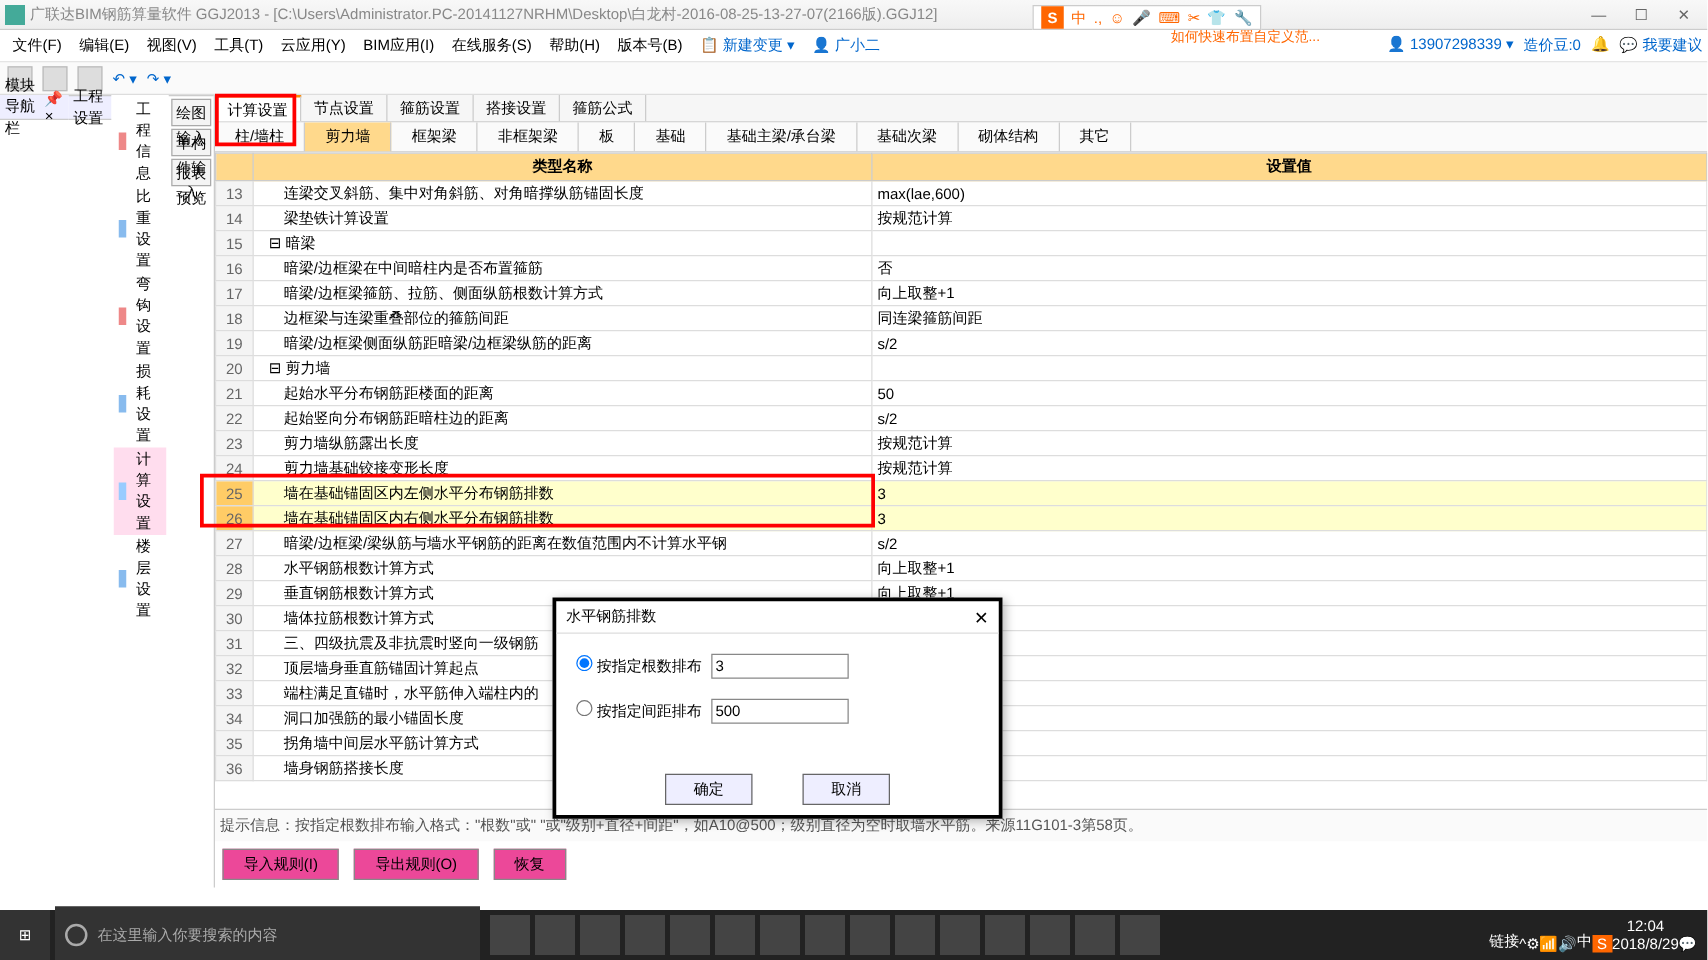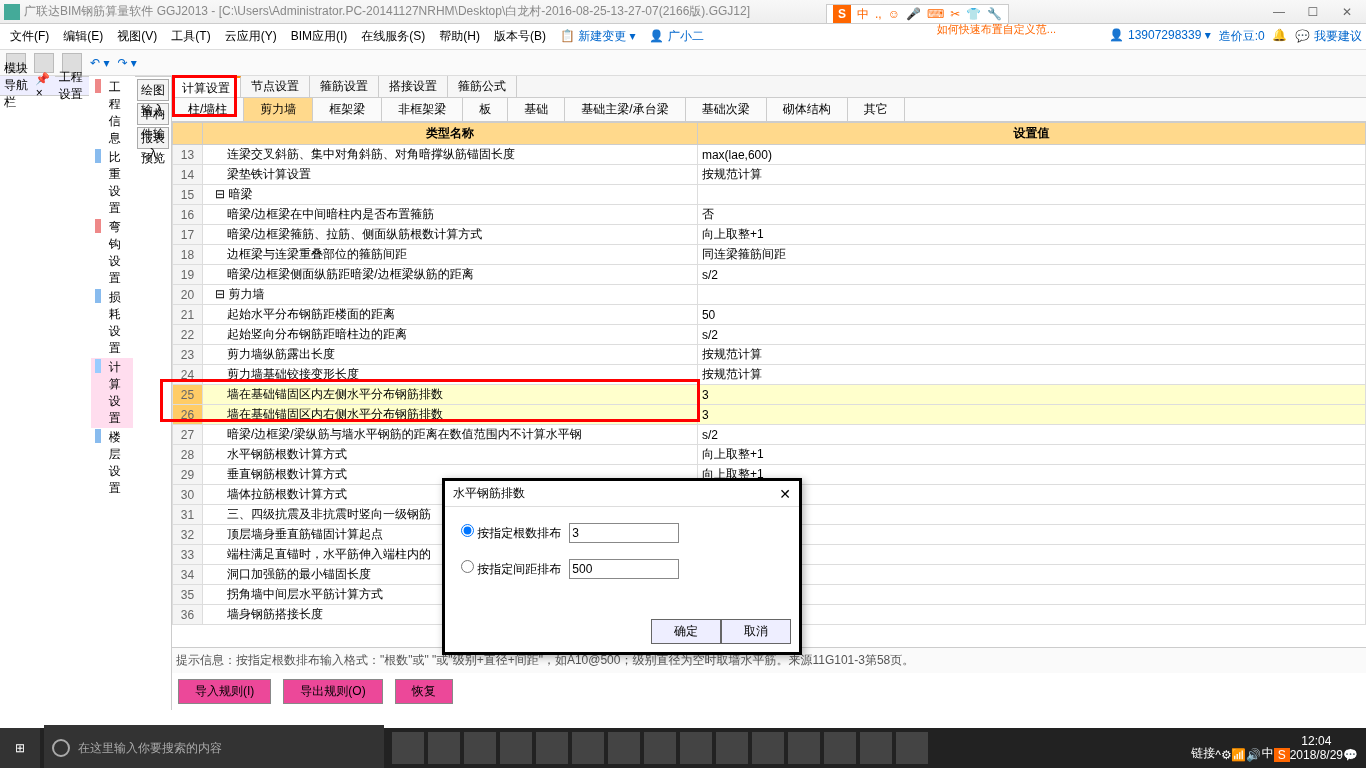--- a/index.html
+++ b/index.html
@@ -11,21 +11,21 @@
 .menubar{height:26px;display:flex;align-items:center;padding:0 4px;gap:2px;border-bottom:1px solid #ddd}
 .menubar .mitem{padding:2px 6px;cursor:pointer}
 .menubar .right{margin-left:auto;display:flex;align-items:flex-start;gap:8px;color:#06c}
 .toolbar{height:26px;display:flex;align-items:center;padding:0 6px;gap:8px;border-bottom:1px solid #ddd;background:#fafafa}
 .toolbar .tbtn{width:20px;height:20px;background:#ddd;border:1px solid #bbb;cursor:pointer}
 .main{display:flex;height:634px}
 .leftpanel{width:172px;border-right:1px solid #ccc;display:flex;}
 .panelhdr{height:20px;background:#eef;border-bottom:1px solid #ccc;display:flex;align-items:center;padding:0 4px}
 .panelhdr .pin{margin-left:auto;cursor:pointer}
 .tree{flex:1;padding:2px}
-.tree .node{display:flex;align-items:flex-start;padding:1px 4px;gap:8px;cursor:pointer}
+.tree .node{display:flex;align-items:center;padding:1px 4px;gap:8px;cursor:pointer}
 .tree .node.sel{background:#fde}
 .tree .ticon{width:14px;height:14px;background:#e88;display:inline-block}
 .tree .ticon.b{background:#8be}
 .tree .node.calc .ticon{background:#9cf}
 .leftbtns{border-top:1px solid #ccc}
 .leftbtns .lbtn{height:22px;border:1px solid #aaa;margin:2px;text-align:center;line-height:20px;background:#f4f4f4;cursor:pointer}
 .rightarea{flex:1;display:flex;flex-direction:column;overflow:hidden}
 .tabs1{height:22px;display:flex;border-bottom:1px solid #ccc;background:#f6f6f6}
 .tabs1 .tab{padding:2px 10px;border-right:1px solid #ccc;cursor:pointer}
 .tabs1 .tab.act{background:#fff;border-top:2px solid #f80}
@@ -44,21 +44,21 @@
 .hint{padding:4px;color:#555;border-top:1px solid #ccc;background:#fafafa}
 .rulebtns{padding:6px;display:flex;gap:12px}
 .rulebtns button{padding:3px 16px;border:1px solid #888;background:#ec4899;cursor:pointer}
 .redbox{position:absolute;border:3px solid red;pointer-events:none;z-index:5}
 .dialog{position:absolute;left:442px;top:478px;width:360px;background:#fff;border:3px solid #000000;box-shadow:2px 2px 8px rgba(0,0,0,.3);z-index:10}
 .dialog .dtitle{height:26px;display:flex;align-items:center;padding:0 8px;border-bottom:1px solid #ddd}
 .dialog .dtitle .close{margin-left:auto;cursor:pointer;font-size:14px}
 .dialog .dbody{padding:16px}
 .dialog .drow{display:flex;align-items:center;margin-bottom:16px;gap:8px}
 .dialog .drow input[type=text]{width:110px;border:1px solid #888;padding:2px}
-.dialog .dbtns{display:flex;justify-content:flex-end;padding:8px}
+.dialog .dbtns{display:flex;justify-content:center;gap:40px;padding:8px}
 .dialog .dbtns button{width:70px;padding:3px;border:1px solid #666;background:#eef;cursor:pointer}
 .imebar{position:absolute;top:4px;left:826px;height:20px;background:#fff;border:1px solid #ccc;display:flex;align-items:center;gap:6px;padding:0 6px;z-index:20;color:#f60}
 .imebar .s{width:18px;height:18px;background:#f60;color:#fff;text-align:center;font-weight:bold;line-height:18px}
 .taskbar{position:absolute;bottom:0;left:0;right:0;height:40px;background:#222;display:flex;align-items:center;color:#fff}
 .taskbar .start{width:40px;height:40px;background:#333;display:flex;align-items:center;justify-content:center;cursor:pointer}
 .taskbar .search{flex:0 0 340px;height:47px;background:#333;margin-left:4px;display:flex;align-items:center;padding:0 8px;color:#aaa}
 .taskbar .search .o{width:18px;height:18px;border:2px solid #aaa;border-radius:50%;margin-right:8px}
 .taskbar .tray{margin-left:auto;display:flex;align-items:flex-end;padding:0 8px;font-size:11px}
 .taskbar .apps{display:flex;gap:4px;margin-left:8px}
 .taskbar .apps .app{width:32px;height:32px;background:#444;cursor:pointer}

